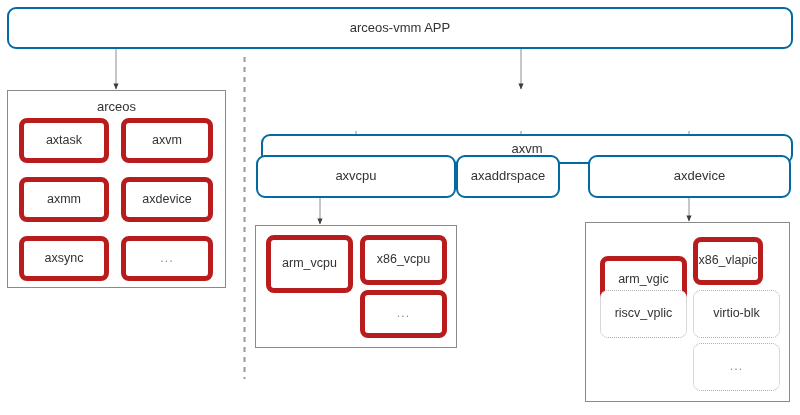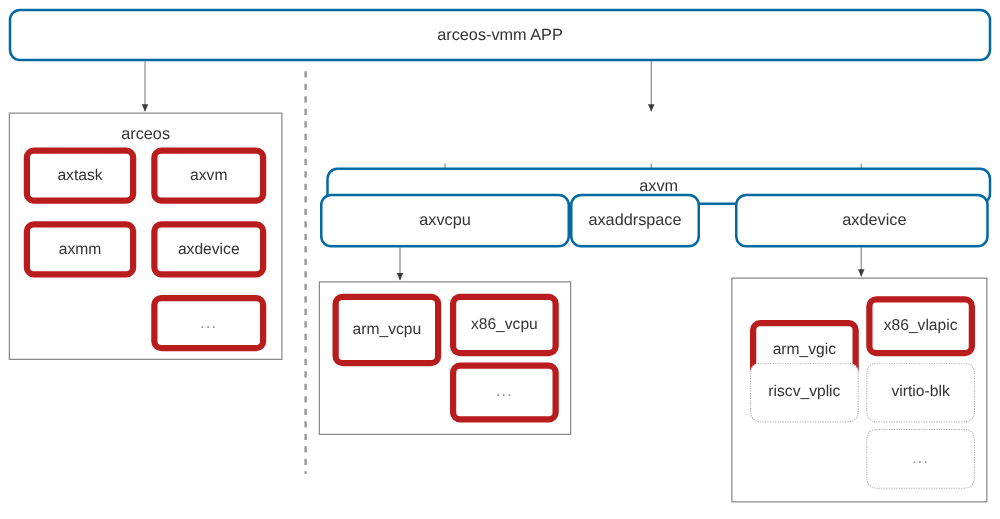--- a/index.html
+++ b/index.html
@@ -114,20 +114,23 @@
   </div>
   <div class="node pill" style="left:121px; top:118px; width:92px; height:45px;">
     <span>axvm</span>
   </div>
   <div class="node pill" style="left:19px; top:177px; width:90px; height:45px;">
     <span>axmm</span>
   </div>
   <div class="node pill" style="left:121px; top:177px; width:92px; height:45px;">
     <span>axdevice</span>
   </div>
+  <div class="node pill" style="left:19px; top:236px; width:90px; height:45px;">
+    <span>axsync</span>
+  </div>
   <div class="node pill" style="left:121px; top:236px; width:92px; height:45px;">
     <span class="ellipsis">...</span>
   </div>
 
   <div class="node rounded" style="left:261px; top:90px; width:532px; height:30px;margin-top:44px;">
     <span>axvm</span>
   </div>
 
   <div class="node rounded" style="left:256px; top:155px; width:200px; height:43px;">
     <span>axvcpu</span>
@@ -147,21 +150,21 @@
     <span>x86_vcpu</span>
   </div>
   <div class="node pill" style="left:360px; top:290px; width:87px; height:48px;">
     <span class="ellipsis">...</span>
   </div>
 
   <div class="group" style="left:585px; top:222px; width:205px; height:180px;"></div>
   <div class="node pill" style="left:600px; top:237px; width:87px; height:48px;margin-top:19px;">
     <span>arm_vgic</span>
   </div>
-  <div class="node pill" style="left:693px; top:237px; width:87px; height:48px;">
+  <div class="node pill" style="left:693px; top:237px; width:70px; height:48px;">
     <span>x86_vlapic</span>
   </div>
   <div class="node pill dotted" style="left:600px; top:290px; width:87px; height:48px;">
     <span>riscv_vplic</span>
   </div>
   <div class="node pill dotted" style="left:693px; top:290px; width:87px; height:48px;text-align:center;">
     <span>virtio-blk</span>
   </div>
   <div class="node pill dotted" style="left:693px; top:343px; width:87px; height:48px;">
     <span class="ellipsis">...</span>

